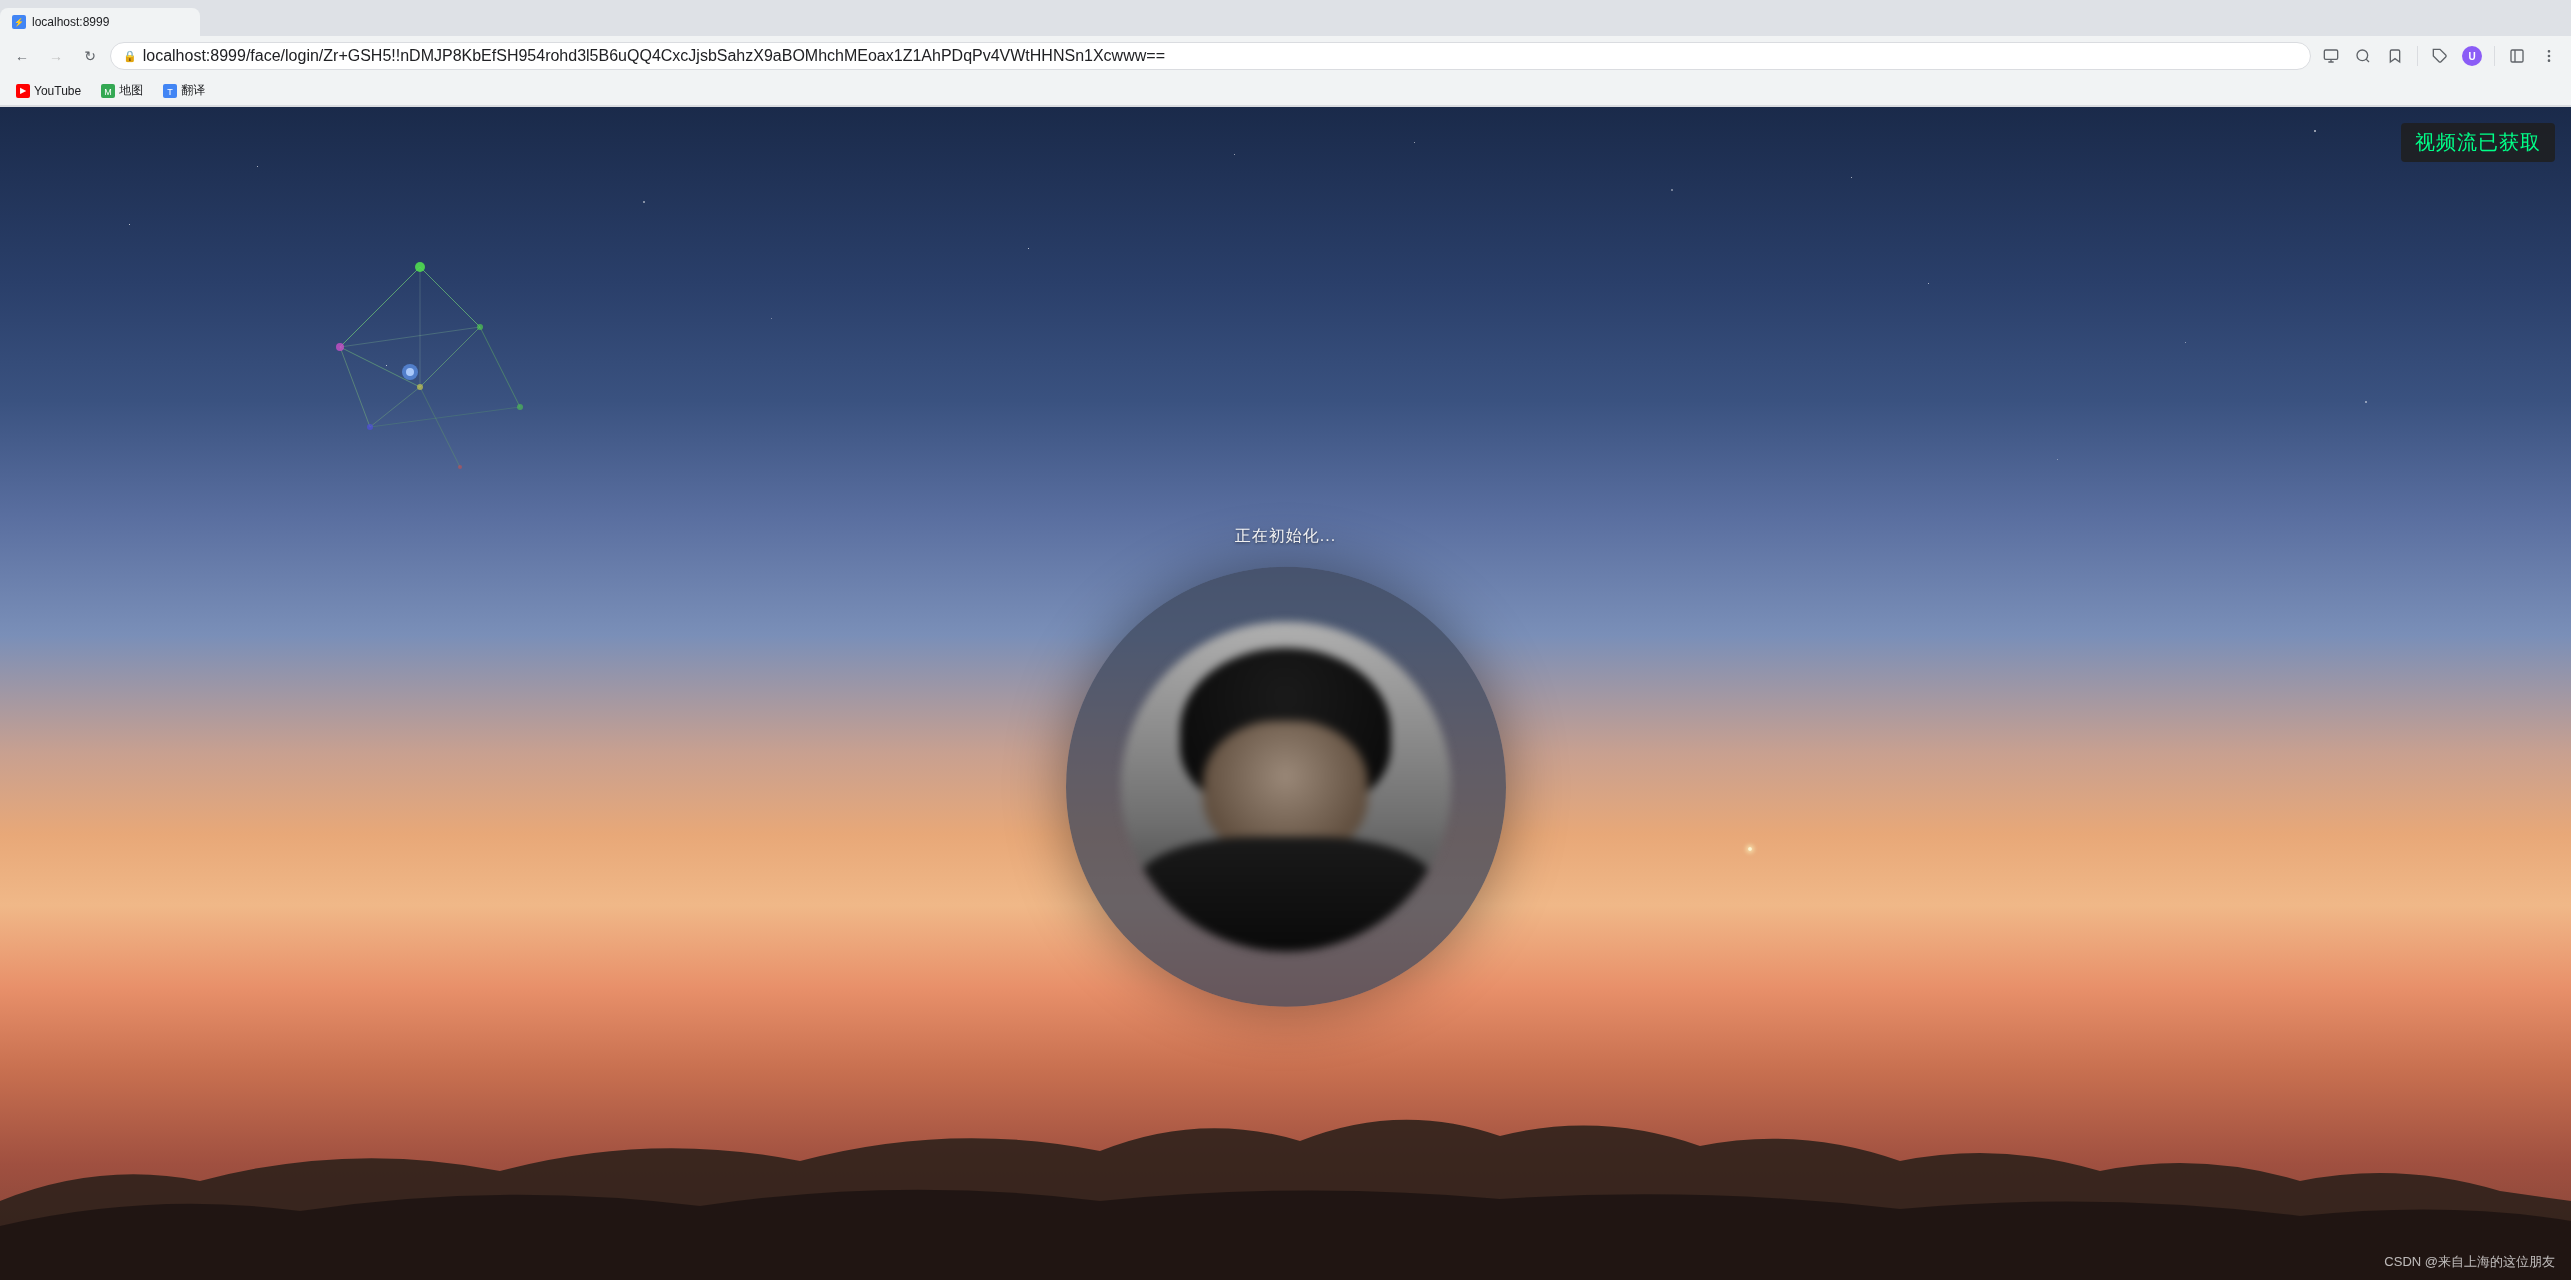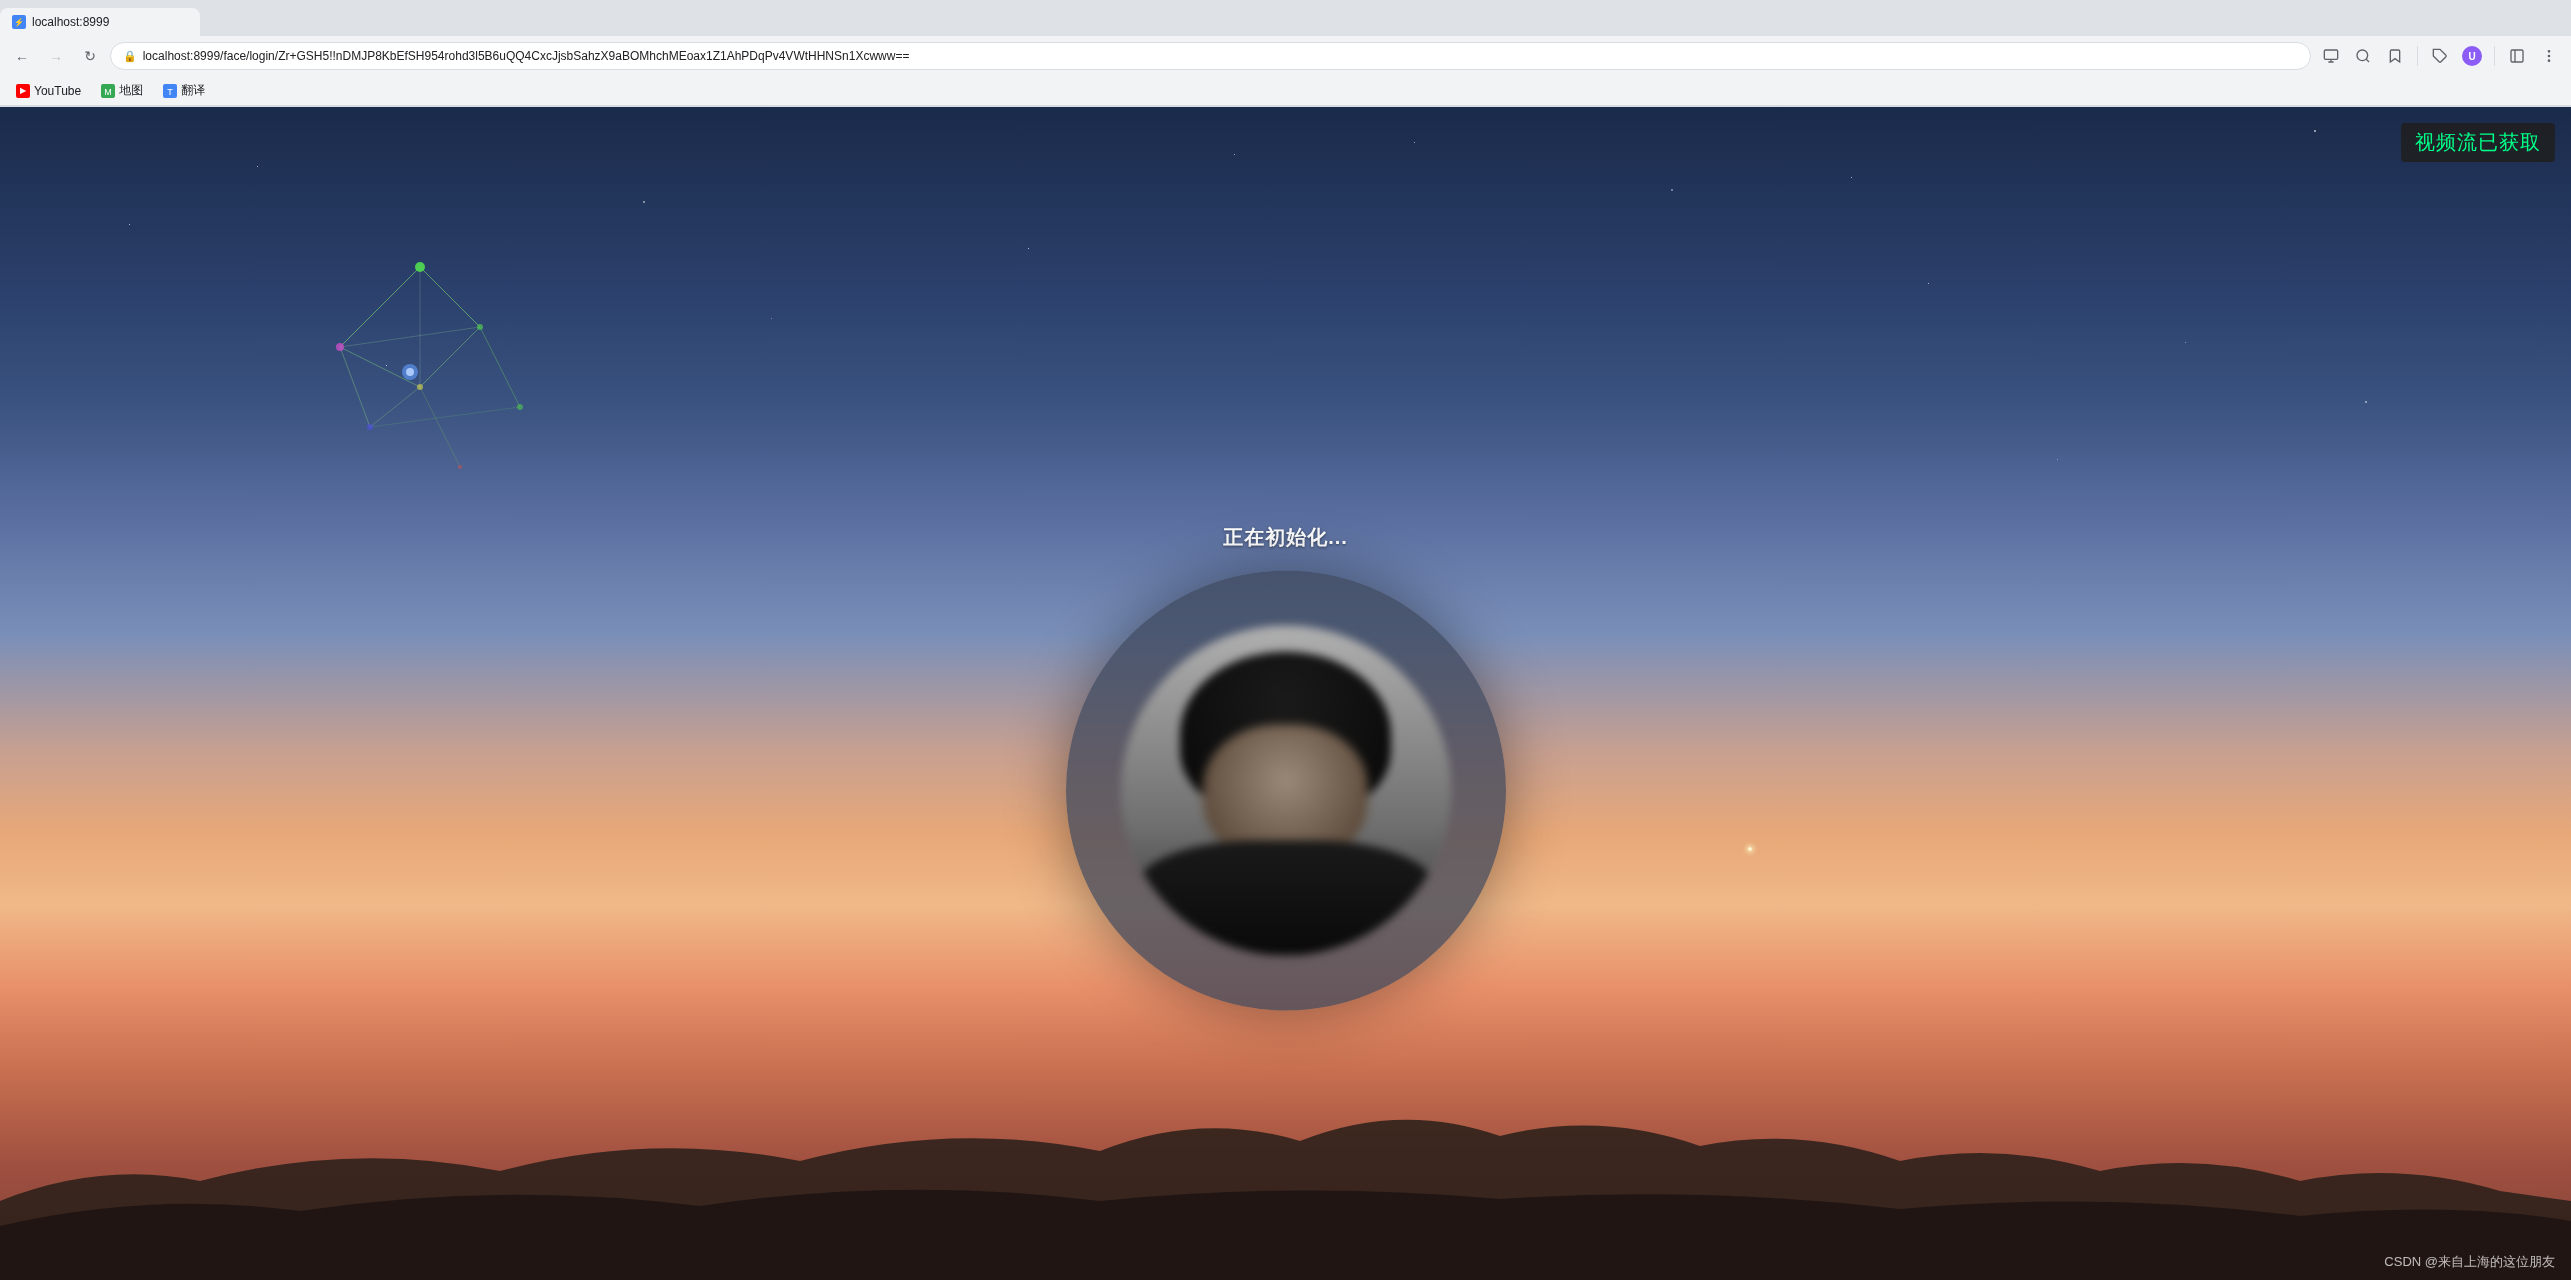--- a/index.html
+++ b/index.html
@@ -59,21 +59,21 @@
       border-radius: 14px;
       border: 1px solid #dadce0;
       display: flex;
       align-items: center;
       padding: 0 12px;
       gap: 6px;
       font-size: 12px;
       color: #202124;
     }
     .address-lock { color: #5f6368; font-size: 11px; }
-    .address-text { flex: 1; font-size: 12px; color: #202124; }
+    .address-text { flex: 1; font-size: 16px; color: #202124; }
     .toolbar-icons {
       display: flex;
       align-items: center;
       gap: 4px;
     }
     .toolbar-icon-btn {
       width: 28px; height: 28px;
       border-radius: 50%;
       border: none;
       background: transparent;
@@ -169,25 +169,24 @@
       top: 50%;
       left: 50%;
       transform: translate(-50%, -35%);
       display: flex;
       flex-direction: column;
       align-items: center;
     }
 
     .status-text {
       color: #ffffff;
-      font-size: 20px;
+      font-size: 16px;
       margin-bottom: 20px;
       text-shadow: 0 1px 3px rgba(0,0,0,0.5);
       letter-spacing: 1px;
-      font-weight: bold;
     }
 
     .outer-ring {
       width: 440px;
       height: 440px;
       border-radius: 50%;
       background: rgba(60, 70, 90, 0.75);
       display: flex;
       align-items: center;
       justify-content: center;

